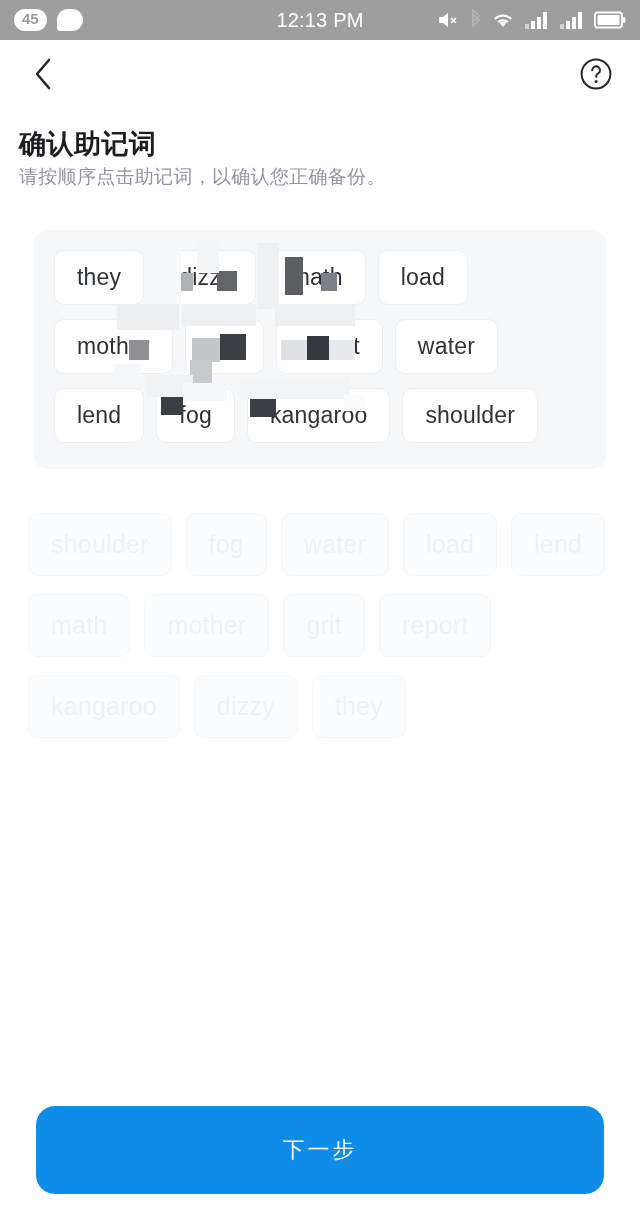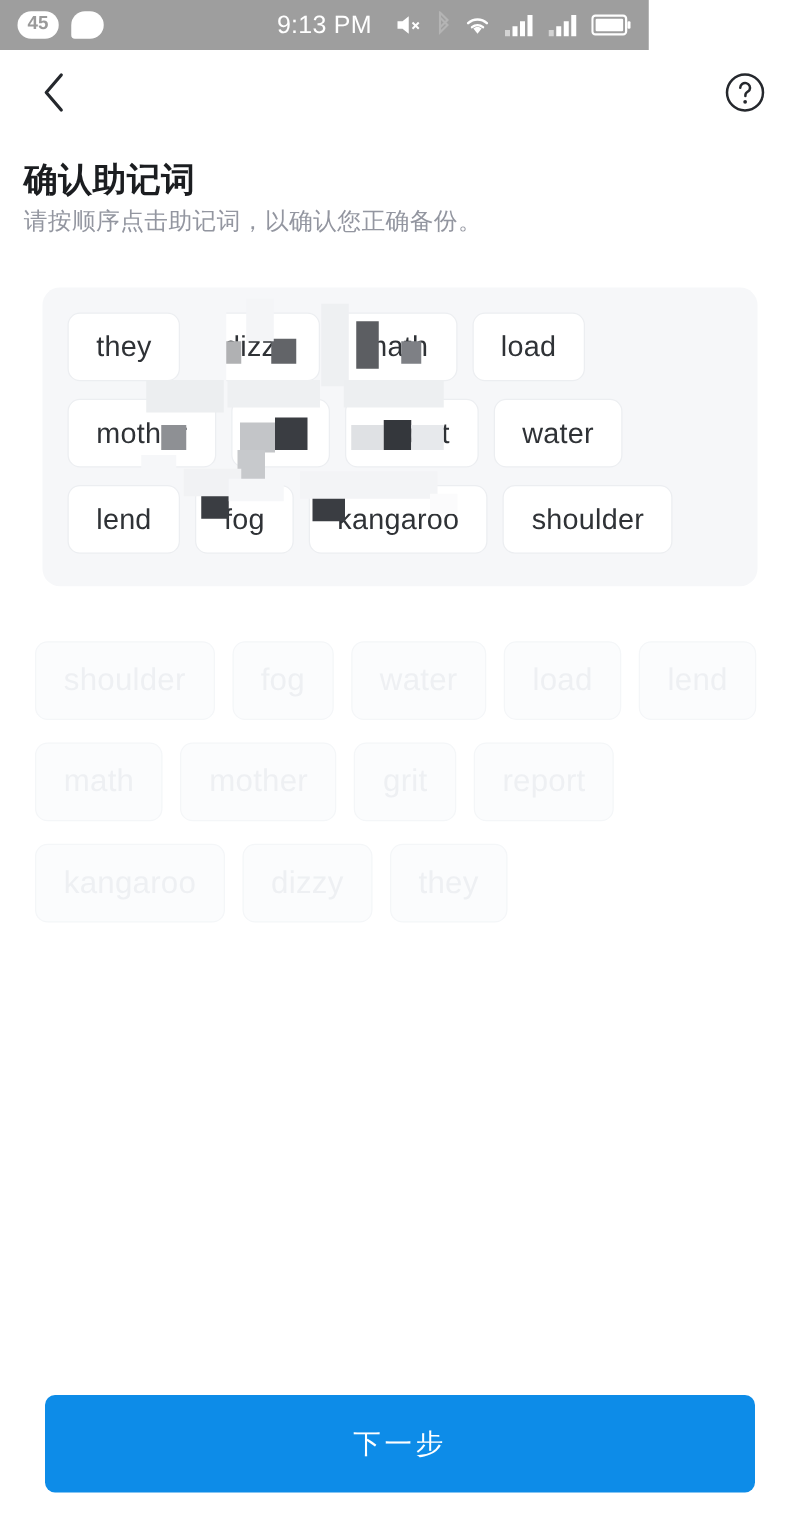--- a/index.html
+++ b/index.html
@@ -6,21 +6,21 @@
   html,body { width:640px; height:1220px; }
   body {
     font-family:"Liberation Sans", sans-serif;
     background:#ffffff;
     overflow:hidden;
     position:relative;
   }
 
   
   .statusbar {
-    height:40px; width:519px;
+    height:40px; width:640px;
     background:#9e9e9e;
     display:flex; align-items:center;
     padding:8px 14px;
     position:relative;
   }
   .sb-left { display:flex; align-items:center; gap:10px; }
   .badge-45 {
     background:#ffffff; color:#9a9a9a;
     border-radius:999px;
     font-size:15px; font-weight:600;
@@ -119,38 +119,38 @@
   
   .cta-wrap {
     position:absolute;
     left:0; right:0; bottom:26px;
     padding:0 36px;
   }
   .cta {
     display:block; width:100%;
     background:#0d8ce8;
     color:#ffffff;
-    border:none; border-radius:8px;
-    height:78px;
+    border:none; border-radius:19px;
+    height:88px;
     font-size:22px;
     font-family:Liberation Mono, monospace;
     letter-spacing:3px;
     cursor:pointer;
   }
 </style>
 </head>
 <body>
 
 <div class="statusbar">
   <div class="sb-left">
     <span class="badge-45">45</span>
     <span class="chat-bubble"></span>
   </div>
 
-  <div class="sb-time">9:13 PM</div>
+  <div class="sb-time">12:13 PM</div>
 
   <div class="sb-right">
     <span>
       <svg width="24" height="20" viewBox="0 0 24 20">
         <path d="M2 7h4l5-4v14l-5-4H2z" fill="#ffffff"></path>
         <path d="M14 8l5 5M19 8l-5 5" stroke="#ffffff" stroke-width="1.6" fill="none"></path>
       </svg>
     </span>
     <span>
       <svg width="12" height="22" viewBox="0 0 12 22">

